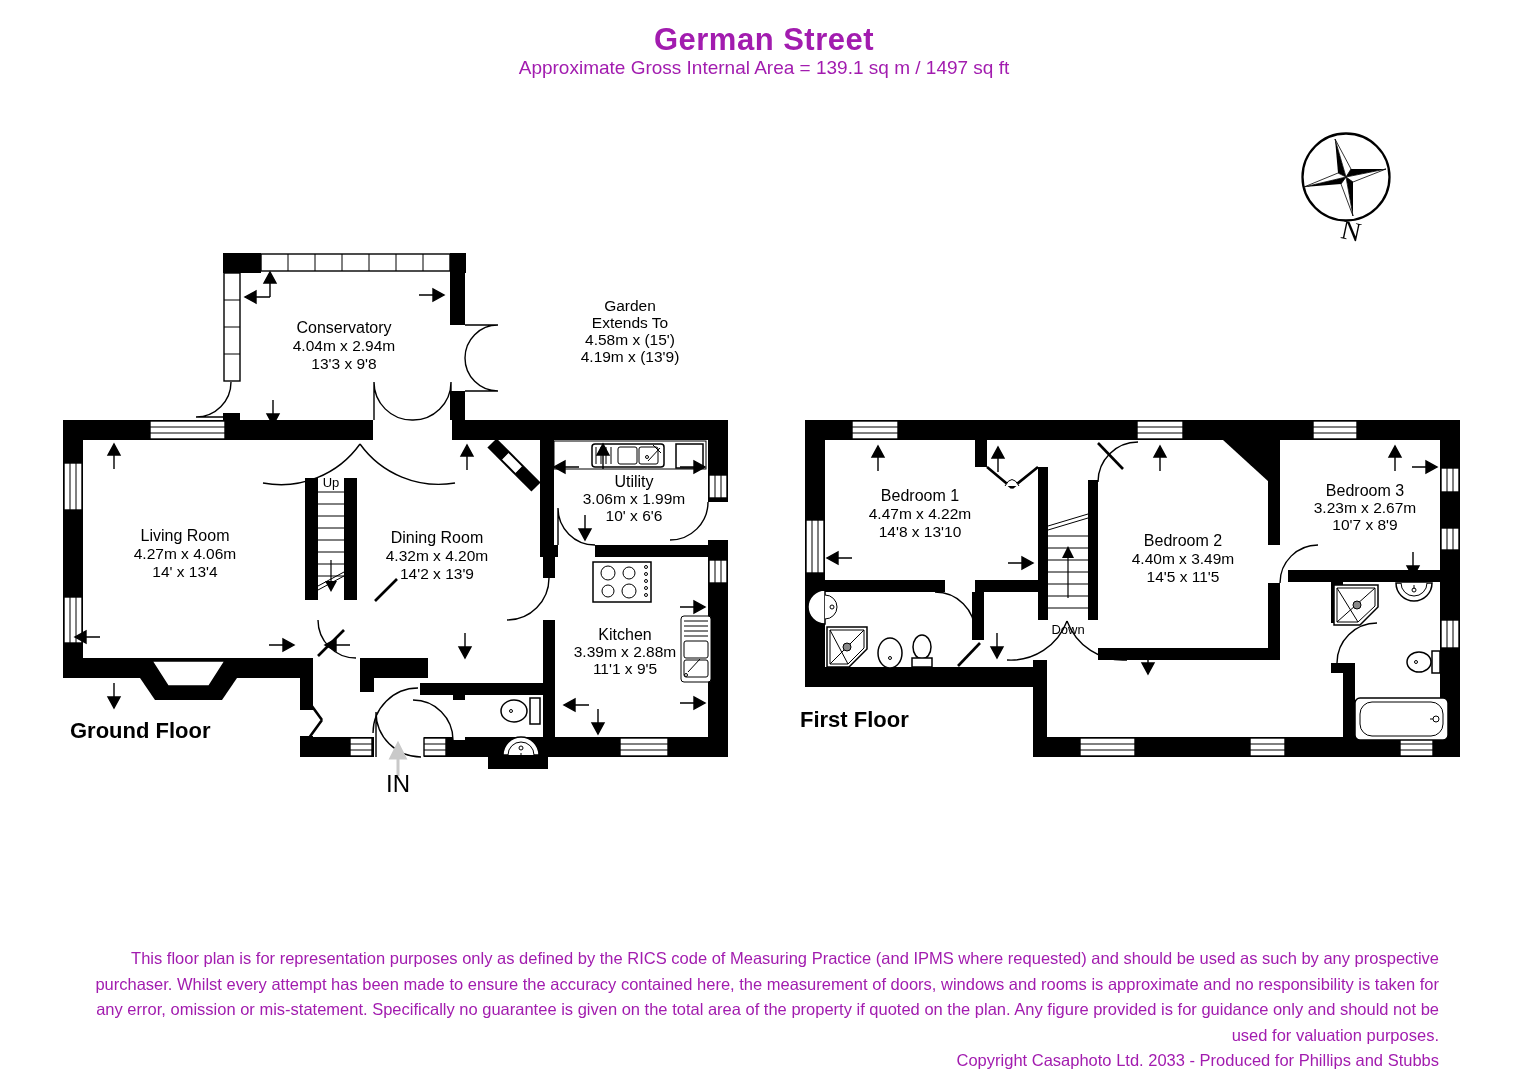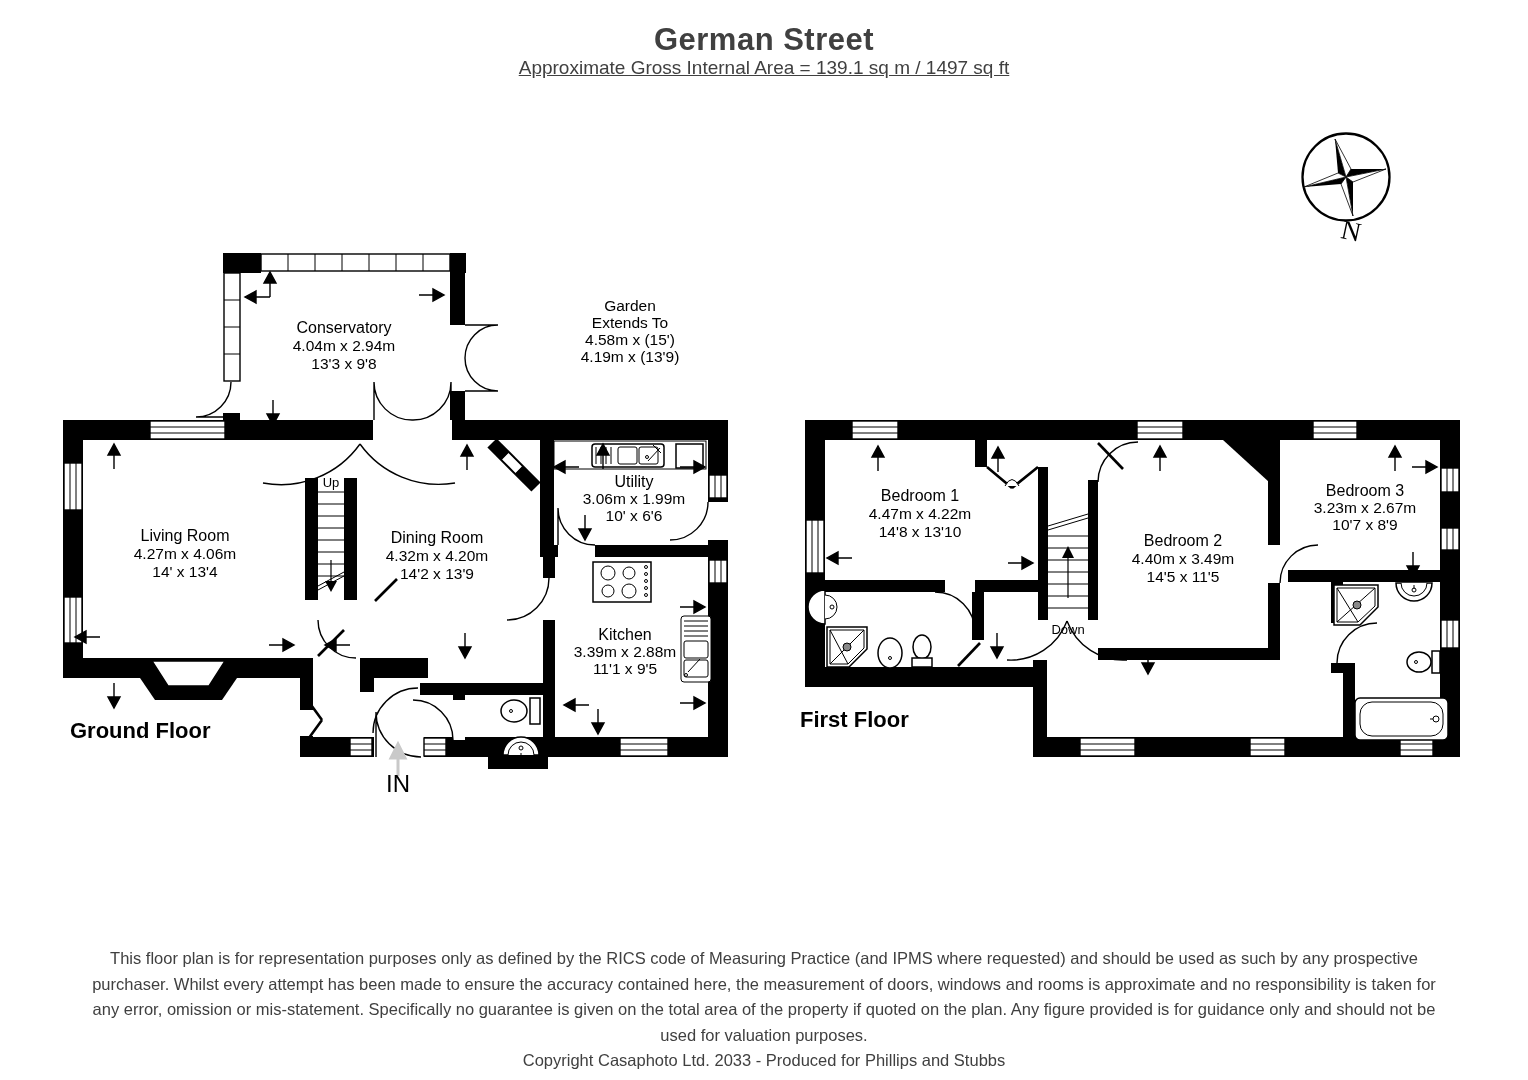--- a/index.html
+++ b/index.html
@@ -1,22 +1,22 @@
 <!DOCTYPE html>
 <html><head>
 <meta charset="utf-8">
 <style>
   html,body{margin:0;padding:0;background:#fff;}
   #page{position:relative;width:1528px;height:1080px;background:#fff;overflow:hidden;
-        font-family:"Liberation Sans",sans-serif;color:#404040;}
+        font-family:"Liberation Sans",sans-serif;color:#a21caf;}
   .title{position:absolute;top:22px;left:0;width:100%;text-align:center;
          font-size:31px;font-weight:bold;letter-spacing:0.5px;}
-  .subtitle{position:absolute;top:57px;left:0;width:100%;text-align:center;font-size:19px;text-decoration:underline;}
+  .subtitle{position:absolute;top:57px;left:0;width:100%;text-align:center;font-size:19px;}
   .footer{position:absolute;top:946px;left:50%;transform:translateX(-50%);width:1350px;
-          text-align:center;font-size:16.5px;line-height:25.5px;}
+          text-align:right;font-size:16.5px;line-height:25.5px;}
   .plan{position:absolute;}
   
   .wall{fill:#000;stroke:none;}
   .win{fill:#fff;stroke:#000;stroke-width:1.4;}
   .winline{stroke:#000;stroke-width:1;fill:none;}
   .cut{fill:#fff;stroke:none;}
   .door{fill:none;stroke:#000;stroke-width:1.4;}
   .leaf{fill:none;stroke:#000;stroke-width:2.6;}
   .fix{fill:#fff;stroke:#000;stroke-width:1.5;}
   .fixthin{fill:#fff;stroke:#000;stroke-width:1;}

